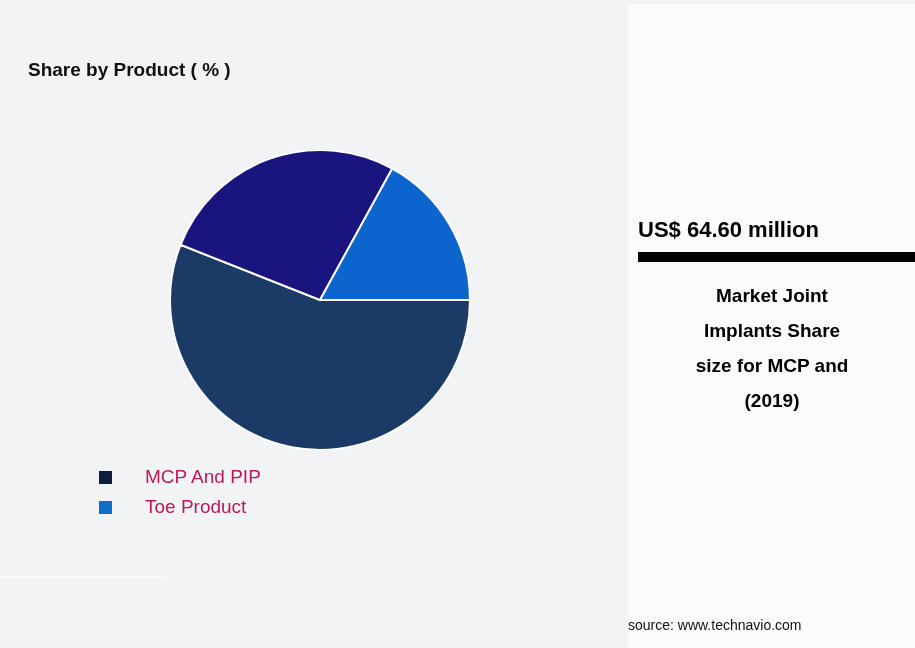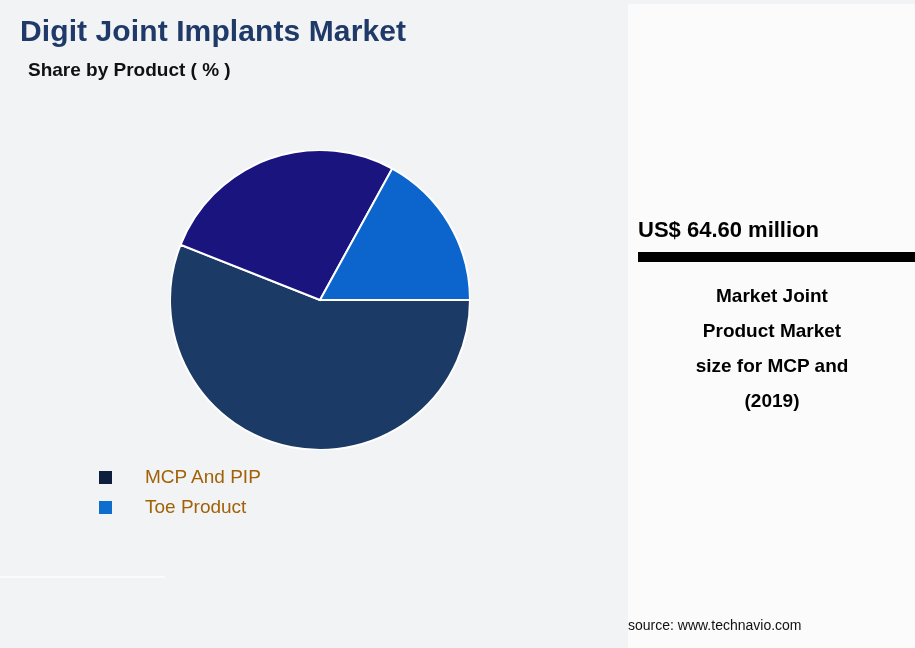--- a/index.html
+++ b/index.html
@@ -72,21 +72,21 @@
     height: 30px;
   }
   .legend-swatch {
     width: 13px;
     height: 13px;
     flex: 0 0 13px;
   }
   .legend-label {
     margin-left: 33px;
     font-size: 19px;
-    color: #a16207;
+    color: #be185d;
     white-space: nowrap;
   }
 
   #bottom-rule {
     position: absolute;
     left: 0;
     top: 576px;
     width: 165px;
     height: 2px;
     background: #fbfbfc;
@@ -142,21 +142,20 @@
     white-space: nowrap;
   }
 </style>
 </head>
 <body>
 
 <div id="canvas">
 
   <div id="left-panel">
 
-    <div id="chart-title">Digit Joint Implants Market</div>
 
     <div id="chart-subtitle">Share by Product ( % )</div>
 
     <div id="pie-wrap">
       <svg id="pie-svg" width="300" height="300" viewBox="0 0 300 300">
 
         <path d="M 150 150 L 10.53 94.78 A 150 150 0 1 0 300.00 150.00 Z" fill="#1b3b66" stroke="#ffffff" stroke-width="2"></path>
 
         <path d="M 150 150 L 222.26 18.55 A 150 150 0 0 0 10.53 94.78 Z" fill="#1a147e" stroke="#ffffff" stroke-width="2"></path>
 
@@ -179,21 +178,21 @@
   </div>
 
   <div id="right-panel">
 
     <div id="kpi-value">US$ 64.60 million</div>
 
     <div id="kpi-rule"></div>
 
     <div id="kpi-caption">
         <div>Market Joint</div>
-        <div>Product Market</div>
+        <div>Implants Share</div>
         <div>size for MCP and</div>
         <div>(2019)</div>
       </div>
 
     <div id="source-note">source: www.technavio.com</div>
   </div>
 
 </div>
 
 </body></html>

